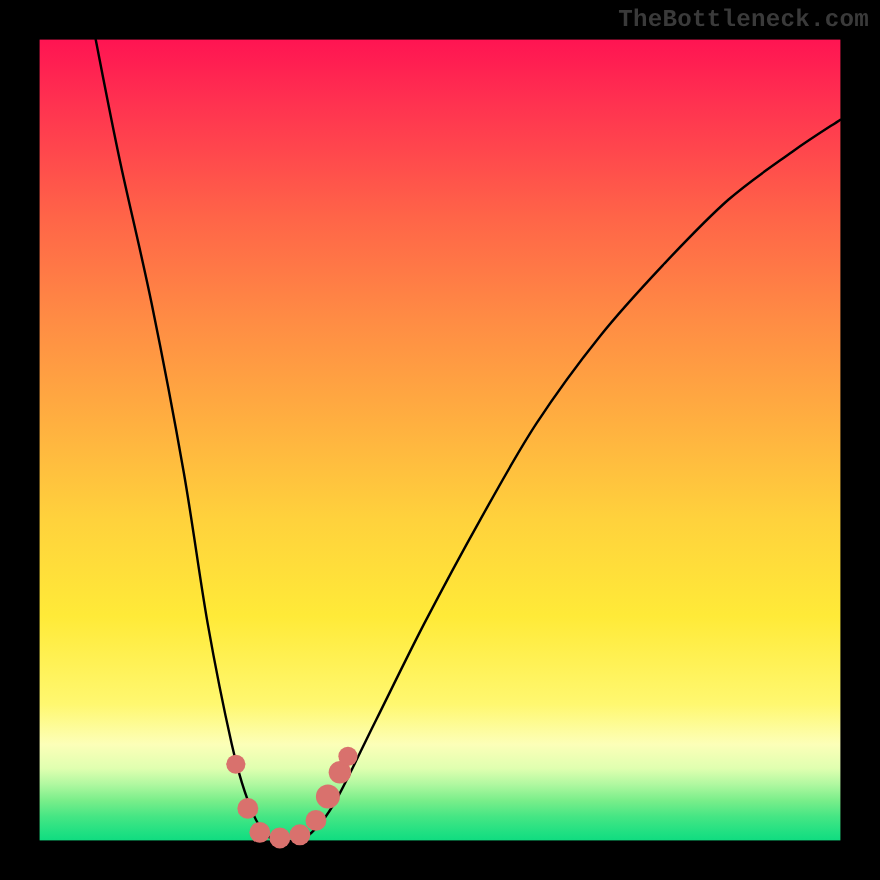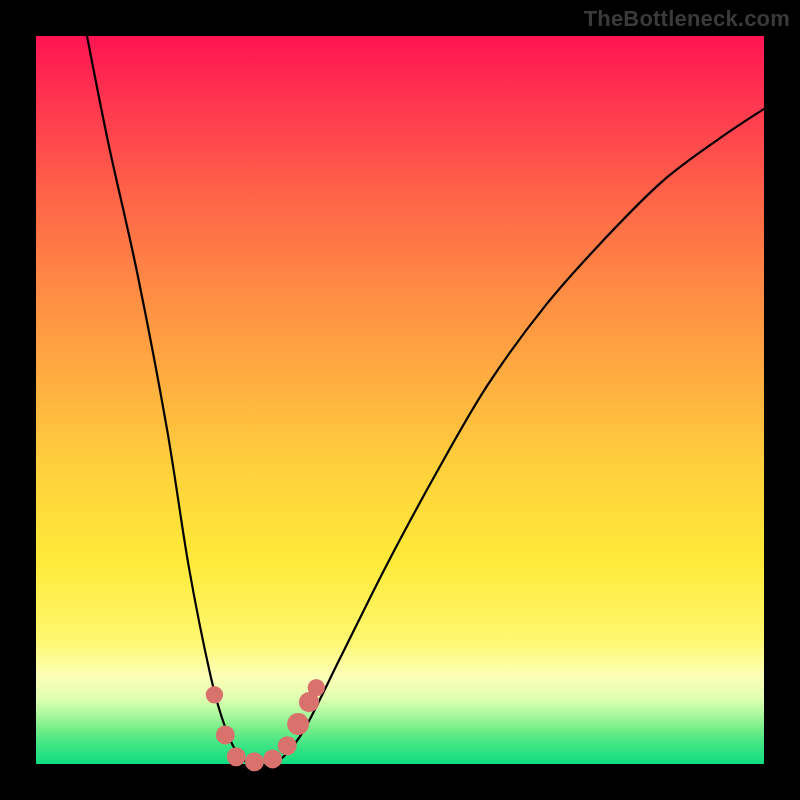--- a/index.html
+++ b/index.html
@@ -30,21 +30,21 @@
       #b0f8a0 93%,
       #7aee8a 95%,
       #46e684 97%,
       #20e082 99%,
       #10dc80 100%);
   }
   .watermark {
     position: absolute;
     top: 6px;
     right: 10px;
-    font-family: Liberation Sans, sans-serif;
+    font-family: Liberation Mono, monospace;
     font-size: 22px;
     font-weight: 600;
     color: #3a3a3a;
     letter-spacing: 0.2px;
   }
   svg.curve {
     position: absolute;
     left: 0;
     top: 0;
     width: 728px;

